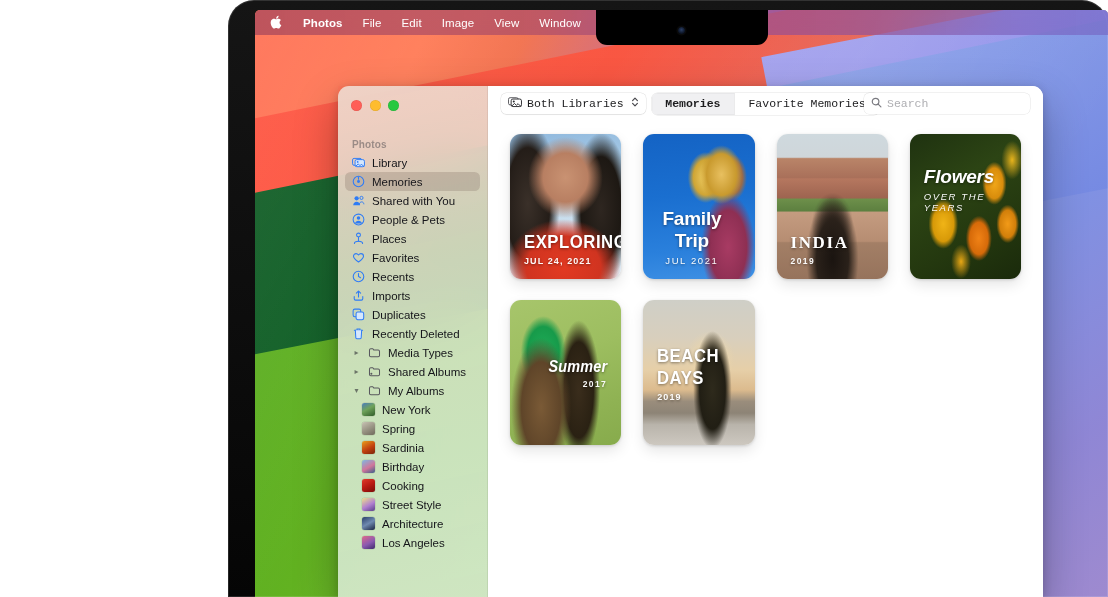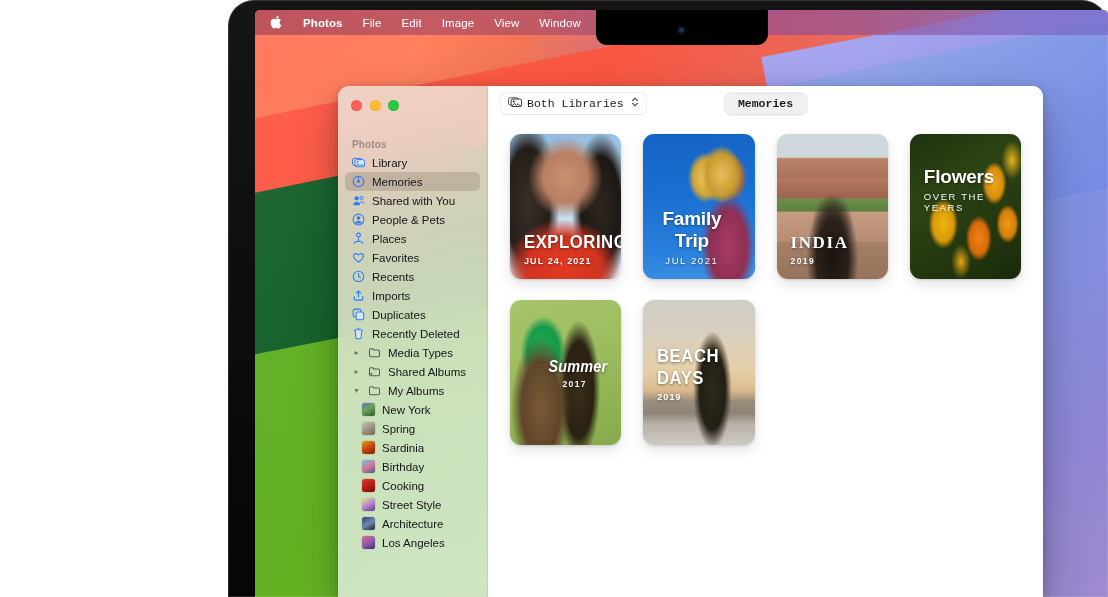--- a/index.html
+++ b/index.html
@@ -169,23 +169,23 @@
   .card{
     position:relative; height:145px; border-radius:11px; overflow:hidden;
     box-shadow:0 1px 3px rgba(0,0,0,.14), 0 6px 14px rgba(0,0,0,.10);
     cursor:default;
   }
   .card .ph-img{ position:absolute; inset:0; }
 
   .cap{ position:absolute; z-index:3; text-shadow:0 1px 3px rgba(0,0,0,.45); color:#fff; }
   .cap.bl{ left:14px; bottom:13px; }
   .cap.br{ right:14px; bottom:13px; text-align:center; }
-  .cap.tl2{ left:14px; top:32px; }
+  .cap.tl2{ left:14px; top:32px;font-style:italic; }
   .cap.ml{ left:14px; top:50%; transform:translateY(-50%); }
-  .cap.mr{ right:14px; top:50%; transform:translateY(-50%); text-align:center; }
+  .cap.mr{ right:14px; top:50%; transform:translateY(-50%); text-align:right; }
 
   .t-cond{ font-family:"Liberation Sans Narrow","Liberation Sans",sans-serif;
     font-weight:700; font-size:19px; letter-spacing:.6px; transform:scaleX(.88); transform-origin:left center; }
   .t-serif{ font-family:"Liberation Serif","DejaVu Serif",serif; font-weight:700; font-size:17px; letter-spacing:1.6px; }
   .t-round{ font-weight:700; font-size:19px; letter-spacing:-.2px; }
   .t-ital{ font-weight:700; font-style:italic; font-size:16px; letter-spacing:.2px; transform:scaleX(.9); transform-origin:right center; }
   .sub{ font-size:9px; font-weight:600; letter-spacing:1.1px; margin-top:3px; opacity:.97; }
   .sub.sm{ font-size:8.5px; letter-spacing:1.4px; }
   .sub.wide{ font-size:9.5px; letter-spacing:1.6px; font-weight:500; }
 
@@ -477,22 +477,32 @@
             <span style="margin-left:2px;">
               <svg width="8" height="12" viewBox="0 0 8 12" fill="none" stroke="#4a4a4f" stroke-width="1.2" stroke-linecap="round" stroke-linejoin="round">
                 <path d="M1.6 4.6L4 2.1l2.4 2.5"></path>
                   <path d="M1.6 7.4L4 9.9l2.4-2.5"></path>
               </svg>
             </span>
           </div>
 
           <div class="seg" id="segmented">
               <div class="on">Memories</div>
-            </div>
-
+              <div>Favorite Memories</div>
+            </div>
+
+          <div class="search">
+            <span>
+              <svg width="11" height="11" viewBox="0 0 12 12" fill="none" stroke="#7a7a80" stroke-width="1.3" stroke-linecap="round">
+                <circle cx="5" cy="5" r="3.6"></circle>
+                  <path d="M7.8 7.8l3 3"></path>
+              </svg>
+            </span>
+            <span class="ph">Search</span>
+          </div>
         </div>
 
         <div class="grid" id="memories-grid">
             <div class="card">
               <div class="ph-img p-exploring"></div>
               <div class="cap bl">
                 <div class="t-cond">EXPLORING</div>
                 <div class="sub">JUL 24, 2021</div>
               </div>
             </div>

